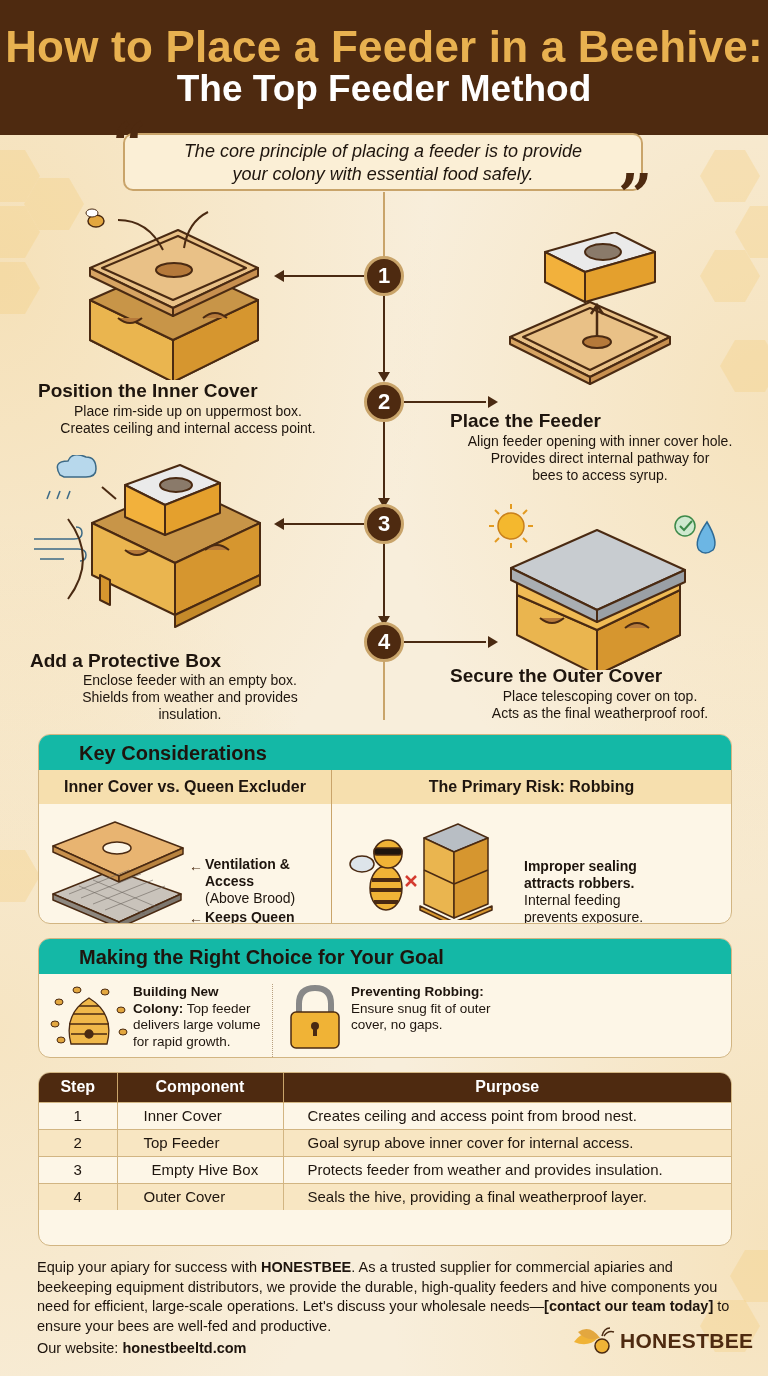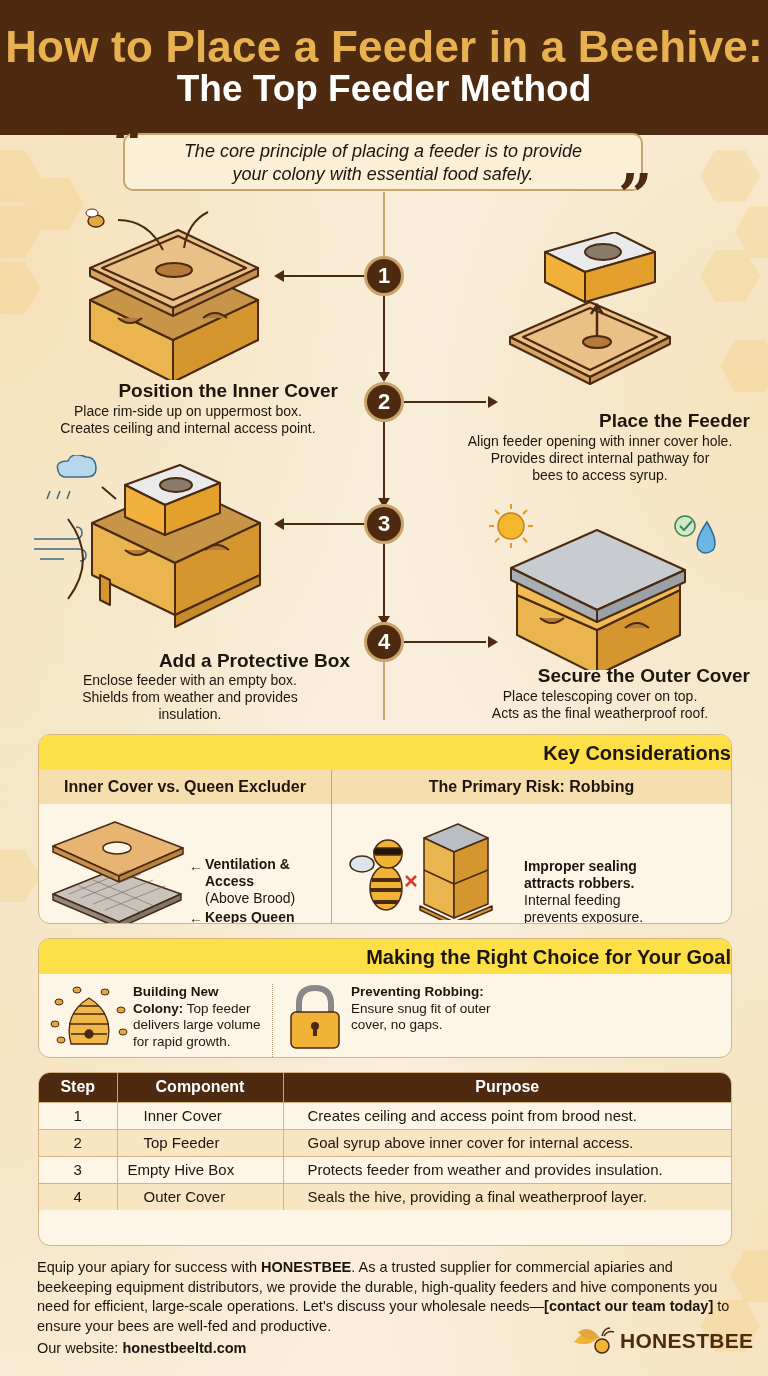--- a/index.html
+++ b/index.html
@@ -58,32 +58,32 @@
   .arrow-left { border-top: 6px solid transparent; border-bottom: 6px solid transparent; border-right: 10px solid #4a2a12; }
   .arrow-right { border-top: 6px solid transparent; border-bottom: 6px solid transparent; border-left: 10px solid #4a2a12; }
   .arrow-down { border-left: 6px solid transparent; border-right: 6px solid transparent; border-top: 10px solid #4a2a12; }
 
   .step-badge {
     position: absolute; width: 40px; height: 40px; border-radius: 50%;
     background: #4e2a10; border: 3px solid #c9a46a;
     color: #fff; font-weight: bold; font-size: 22px;
     display: flex; align-items: center; justify-content: center;
   }
-  .step-title { position: absolute; font-weight: bold; font-size: 19px; text-align: right; color: #1e150e; }
+  .step-title { position: absolute; font-weight: bold; font-size: 19px; text-align: left; color: #1e150e; }
   .step-desc { position: absolute; font-size: 14px; line-height: 17px; text-align: center; color: #1e150e; }
 
   .illus { position: absolute; }
 
   .panel {
     position: absolute; left: 38px; width: 694px;
     border: 1.5px solid #d2b582; border-radius: 12px; background: #fdf6e7;
     overflow: hidden;
   }
   .panel-head {
-    background: #fde047; text-align: right; font-weight: bold; color: #1e150e; padding-left: 40px;
+    background: #14b8a6; text-align: left; font-weight: bold; color: #1e150e; padding-left: 40px;
   }
   .sub-head {
     background: #f6dfae; text-align: center; font-weight: bold; font-size: 16px; color: #1e150e;
   }
 
   table.summary { border-collapse: collapse; width: 100%; font-size: 15px; }
   table.summary th {
     background: #4e2a10; color: #fff; font-weight: bold; font-size: 16px; height: 29px;
     border-right: 1px solid #c9a46a;
   }
@@ -381,21 +381,21 @@
         <td style="padding-left:26px">Inner Cover</td>
         <td style="padding-left:24px;border-right:none">Creates ceiling and access point from brood nest.</td>
       </tr>
       <tr>
         <td style="text-align:center">2</td>
         <td style="padding-left:26px">Top Feeder</td>
         <td style="padding-left:24px;border-right:none">Goal syrup above inner cover for internal access.</td>
       </tr>
       <tr>
         <td style="text-align:center">3</td>
-        <td style="padding-left:10px">Empty Hive Box</td>
+        <td style="padding-left:34px">Empty Hive Box</td>
         <td style="padding-left:24px;border-right:none">Protects feeder from weather and provides insulation.</td>
       </tr>
       <tr>
         <td style="text-align:center">4</td>
         <td style="padding-left:26px">Outer Cover</td>
         <td style="padding-left:24px;border-right:none">Seals the hive, providing a final weatherproof layer.</td>
       </tr>
     </tbody>
   </table>
 </div>

